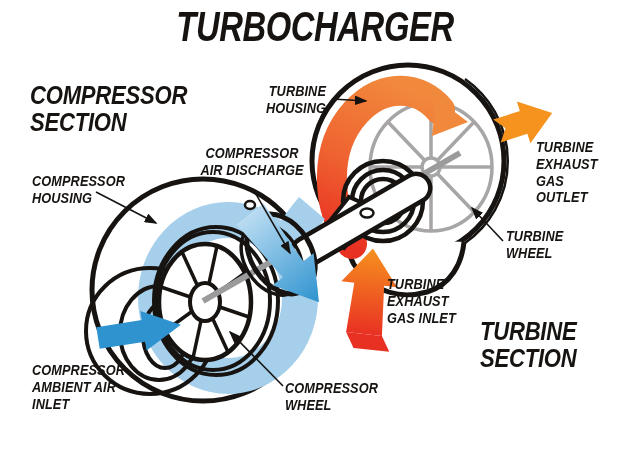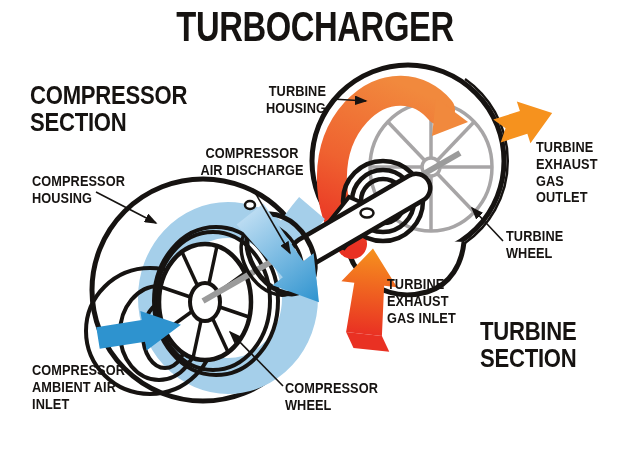--- a/index.html
+++ b/index.html
@@ -1,17 +1,17 @@
 <!DOCTYPE html>
 <html style="--black: #161311; --orange: #F6921E; --orange-soft: #F1893D; --red: #E93123; --light-blue: #A5CFEA; --blue: #2E93CF; --blue-pale: #BBDCF2; --gray-wheel: #A7A5A6; --gray-shaft: #9B9B9B;"><head>
 <meta charset="utf-8">
 <style>
   html,body{margin:0;padding:0;background:#fff;}
   #stage{position:relative;width:630px;height:450px;background:#fff;overflow:hidden;
-         font-family:"Liberation Sans",sans-serif;}
+         font-family:"Liberation Sans",sans-serif;font-style:italic;}
   #diagram-svg{position:absolute;left:0;top:0;}
   .lbl{position:absolute;font-weight:700;font-size:15px;line-height:1.12;
        color:var(--black);white-space:pre-line;transform:scaleX(.85);
        transform-origin:0 0;letter-spacing:.1px;}
   .lbl.right{text-align:right;transform-origin:100% 0;}
   .lbl.center{text-align:center;transform-origin:50% 0;}
   .heading{position:absolute;font-weight:700;font-size:26px;line-height:1.03;
        color:var(--black);white-space:pre-line;transform:scaleX(.85);
        transform-origin:0 0;letter-spacing:-.3px;}
   .title{position:absolute;left:0;right:0;top:6px;text-align:center;font-weight:700;

